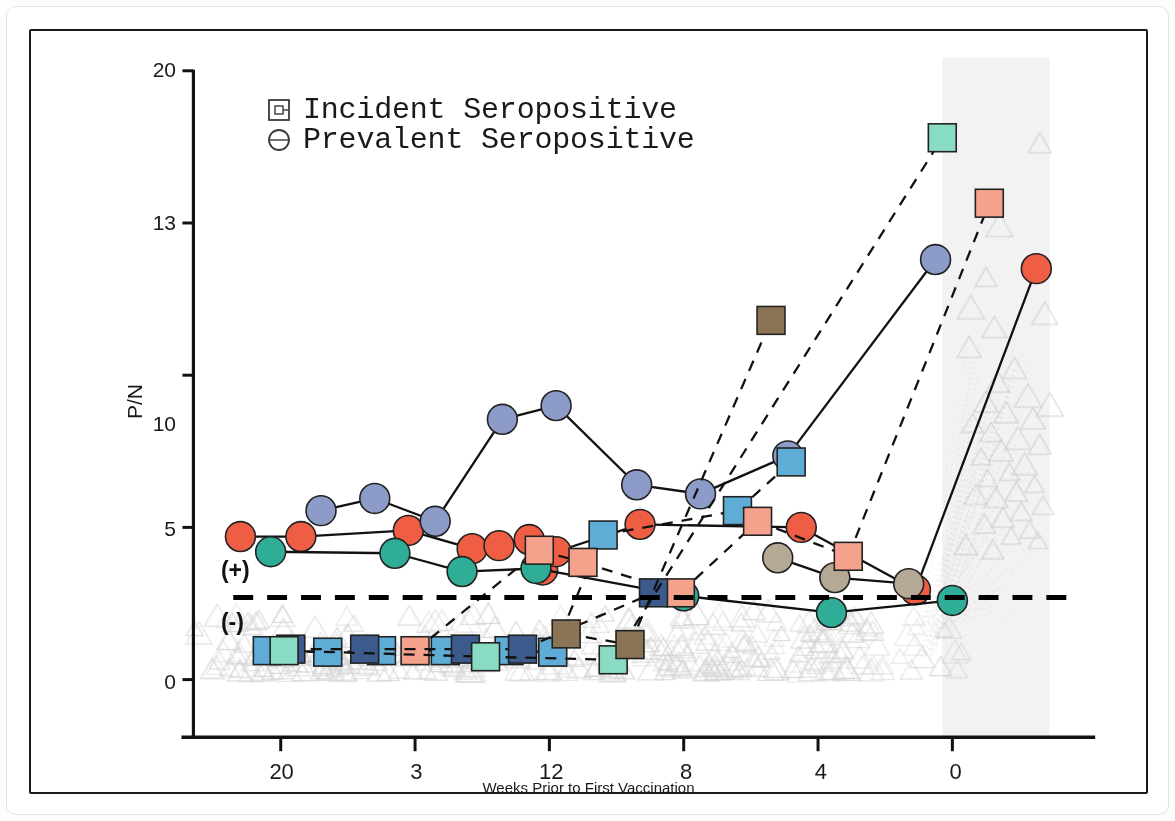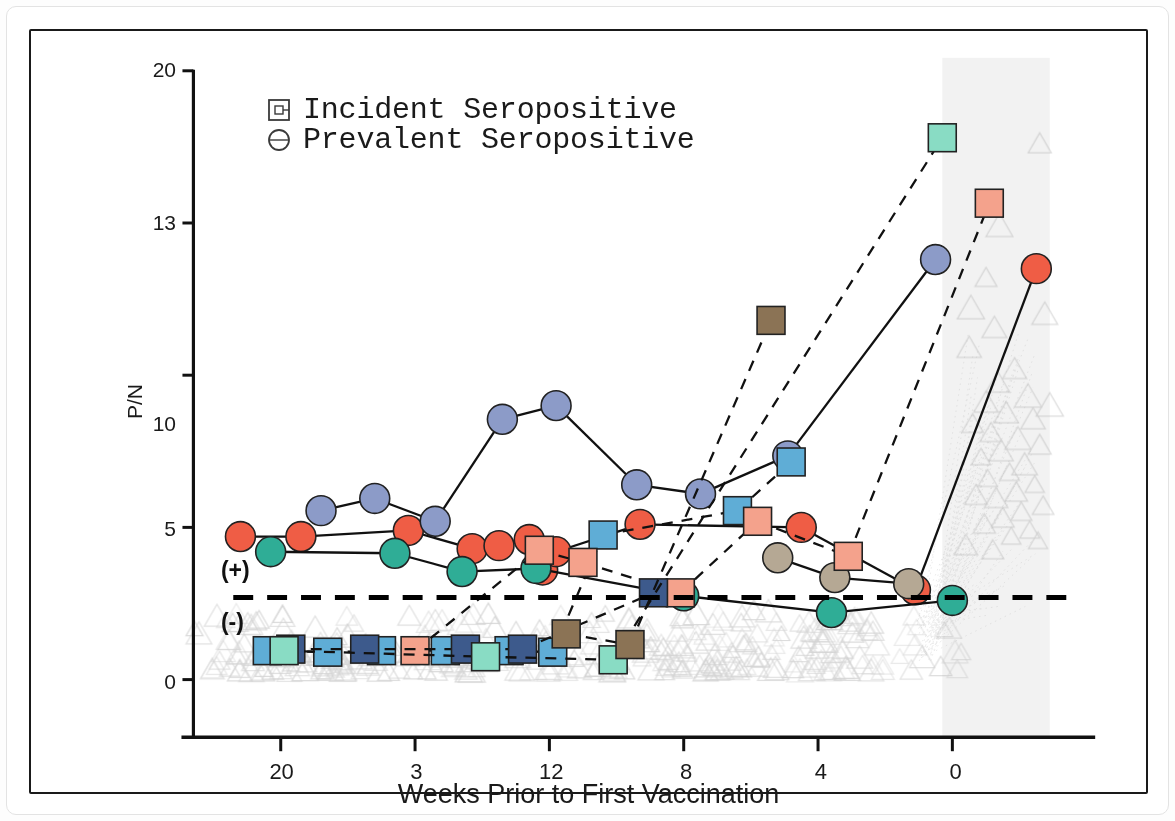--- a/index.html
+++ b/index.html
@@ -10,21 +10,21 @@
   #frame{position:absolute;left:22px;top:22px;width:1119px;height:765px;
          border:2px solid #1a1a1a;border-radius:2px;box-sizing:border-box;background:#ffffff;}
   #plot{position:absolute;left:0;top:0;width:100%;height:100%;}
   .panel-letter{position:absolute;left:30px;top:26px;font-size:50px;font-weight:700;color:#111;
                 font-family:"Liberation Sans",sans-serif;line-height:1;}
   .legend{position:absolute;left:233px;top:64px;}
   .legend-row{display:flex;align-items:center;height:30px;}
   .legend-sym{width:30px;height:30px;margin-right:9px;flex:0 0 30px;}
   .legend-label{font-size:30px;color:#1a1a1a;font-family:Liberation Mono, monospace;
                 letter-spacing:-0.2px;white-space:nowrap;}
-  .axis-title-x{position:absolute;left:0;right:0;top:748px;text-align:center;font-size:27px;color:#1a1a1a;}
+  .axis-title-x{position:absolute;left:0;right:0;top:748px;text-align:center;font-size:15px;color:#1a1a1a;}
   .axis-title-y{position:absolute;left:92px;top:388px;font-size:21px;color:#1a1a1a;
                 transform:rotate(-90deg);transform-origin:left top;white-space:nowrap;}
   .tick-lbl-y{position:absolute;font-size:21px;color:#1a1a1a;text-align:right;width:60px;}
   .tick-lbl-x{position:absolute;font-size:22px;color:#1a1a1a;text-align:center;width:60px;}
   .thr-lbl{position:absolute;font-size:23px;font-weight:700;color:#111;}
 </style>
 </head>
 <body>
 
 <div id="page">

